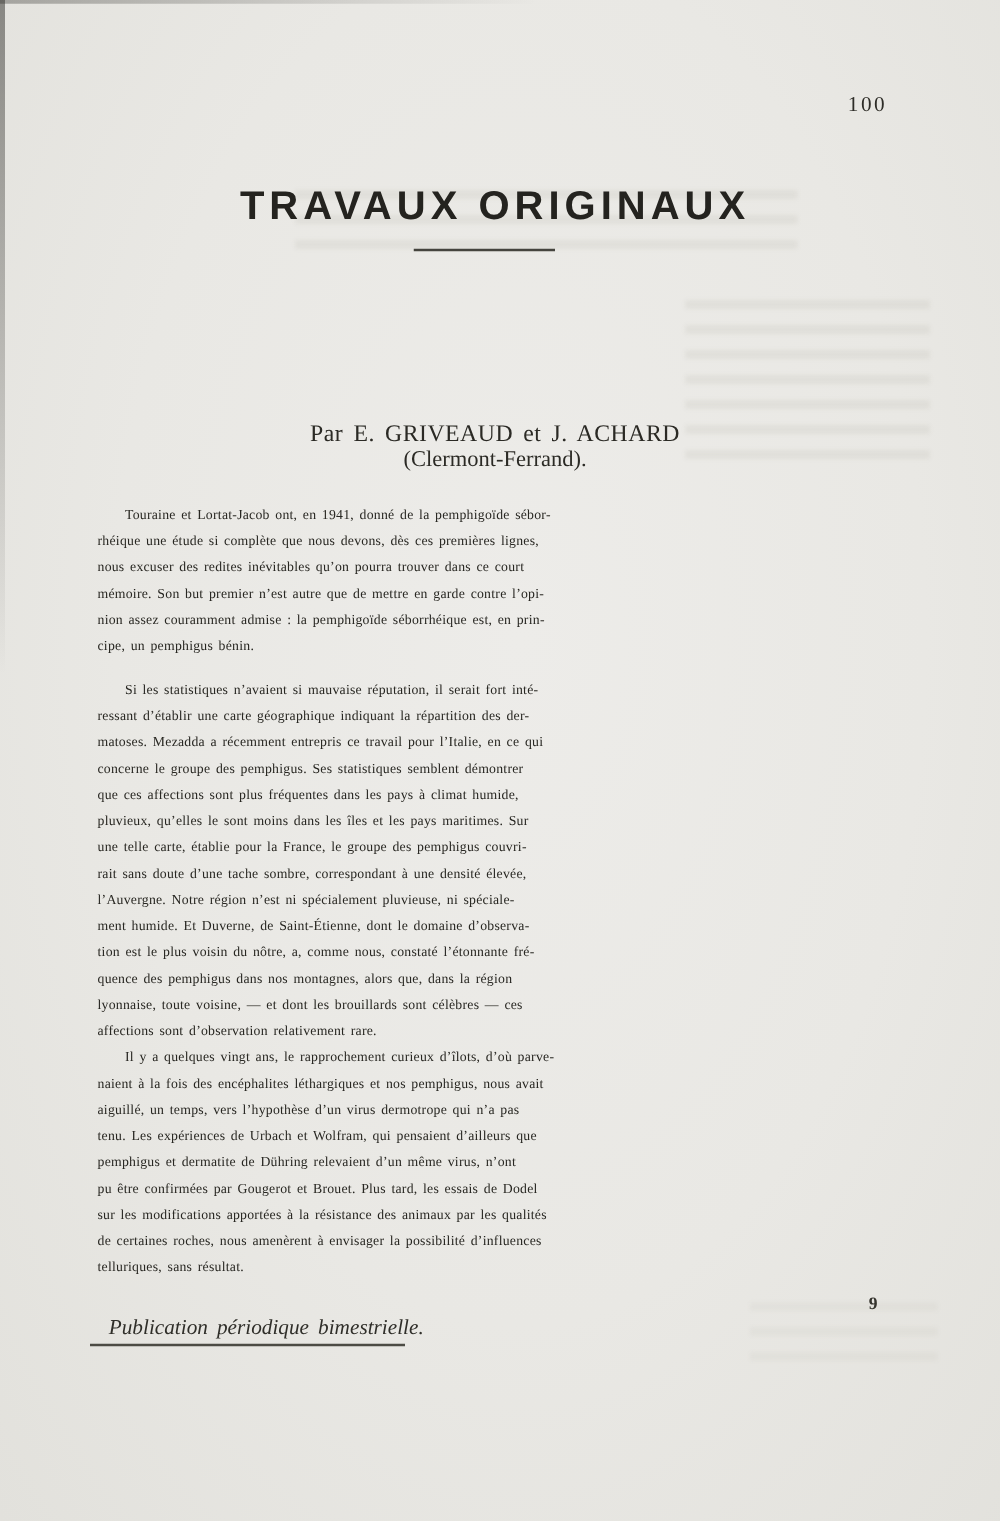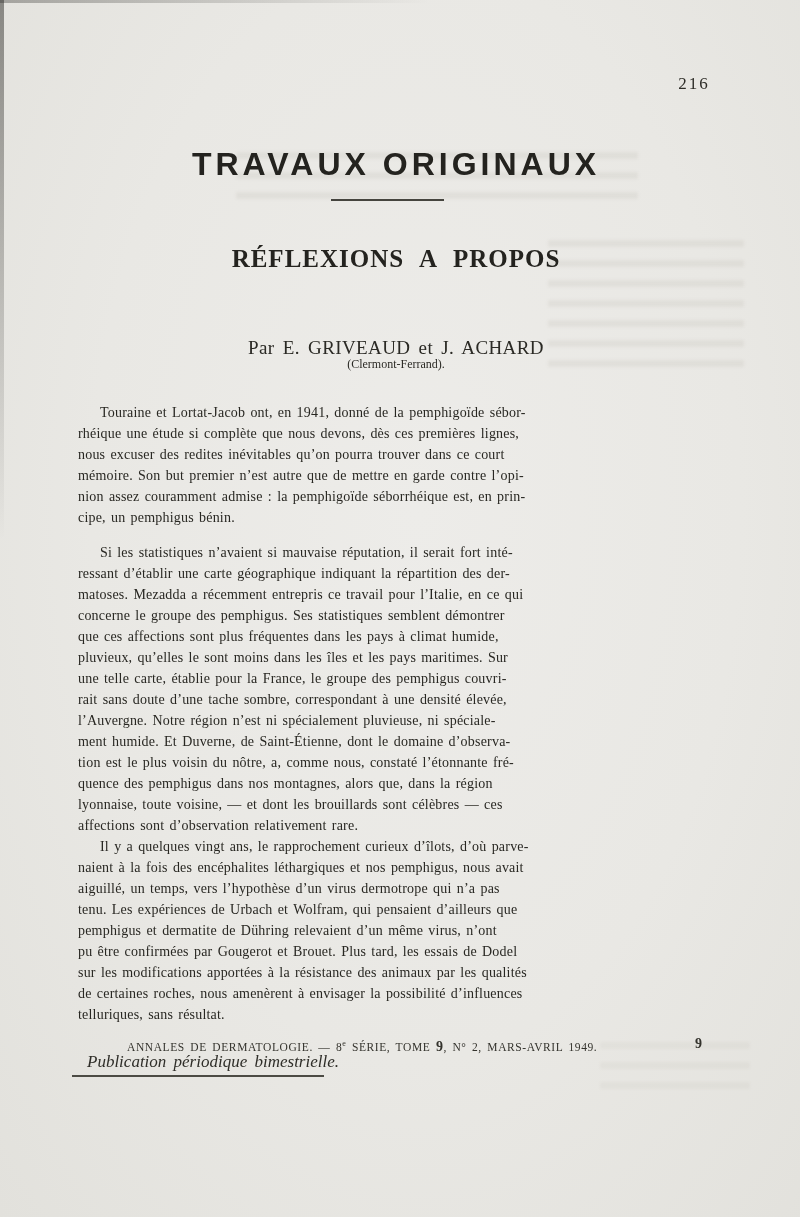--- a/index.html
+++ b/index.html
@@ -63,26 +63,26 @@
   }
   .title-1 { top: 245px; }
   .title-2 { top: 283px; }
 
   .byline {
     position: absolute; top: 337px; left: 40px; width: 712px;
     text-align: center; font-size: 19px; word-spacing: 3px; letter-spacing: 0.4px;
   }
   .byline-loc {
     position: absolute; top: 357px; left: 40px; width: 712px;
-    text-align: center; font-size: 12px;
+    text-align: center; font-size: 18px;
   }
 
   .body-text {
     position: absolute; top: 402px; left: 78px; width: 662px;
-    font-size: 14px; line-height: 21px;
+    font-size: 11px; line-height: 21px;
     letter-spacing: 0.2px; word-spacing: 1.5px;
     color: #282722;
   }
   .body-text p {
     margin: 0;
     text-indent: 22px;
     white-space: pre-line;
   }
   .body-text p.spaced { margin-top: 14px; }
 
@@ -115,26 +115,25 @@
 
 <div class="scan">
 
   <div class="edge-left"></div>
   <div class="edge-top"></div>
 
   <div class="showthrough st-1"></div>
   <div class="showthrough st-2"></div>
   <div class="showthrough st-3"></div>
 
-  <div class="page-number">216</div>
+  <div class="page-number">100</div>
 
   <div class="section-heading">TRAVAUX ORIGINAUX</div>
   <div class="heading-rule"></div>
 
-  <div class="article-title title-1">RÉFLEXIONS A PROPOS</div>
 
   <div class="byline">Par E. GRIVEAUD et J. ACHARD</div>
   <div class="byline-loc">(Clermont-Ferrand).</div>
 
   <div class="body-text">
     <p>Touraine et Lortat-Jacob ont, en 1941, donné de la pemphigoïde sébor-
 rhéique une étude si complète que nous devons, dès ces premières lignes,
 nous excuser des redites inévitables qu’on pourra trouver dans ce court
 mémoire. Son but premier n’est autre que de mettre en garde contre l’opi-
 nion assez couramment admise : la pemphigoïde séborrhéique est, en prin-
@@ -157,20 +156,19 @@
 naient à la fois des encéphalites léthargiques et nos pemphigus, nous avait
 aiguillé, un temps, vers l’hypothèse d’un virus dermotrope qui n’a pas
 tenu. Les expériences de Urbach et Wolfram, qui pensaient d’ailleurs que
 pemphigus et dermatite de Dühring relevaient d’un même virus, n’ont
 pu être confirmées par Gougerot et Brouet. Plus tard, les essais de Dodel
 sur les modifications apportées à la résistance des animaux par les qualités
 de certaines roches, nous amenèrent à envisager la possibilité d’influences
 telluriques, sans résultat.</p>
   </div>
 
-  <div class="journal-line"><span>ANNALES DE DERMATOLOGIE. — 8</span><sup>e</sup><span> SÉRIE, TOME </span><span class="tome">9</span><span>, N° 2, MARS-AVRIL 1949.</span></div>
 
   <div class="signature">9</div>
 
   <div class="pub-note">Publication périodique bimestrielle.</div>
   <div class="pub-rule"></div>
 
 </div>
 
 </body></html>

